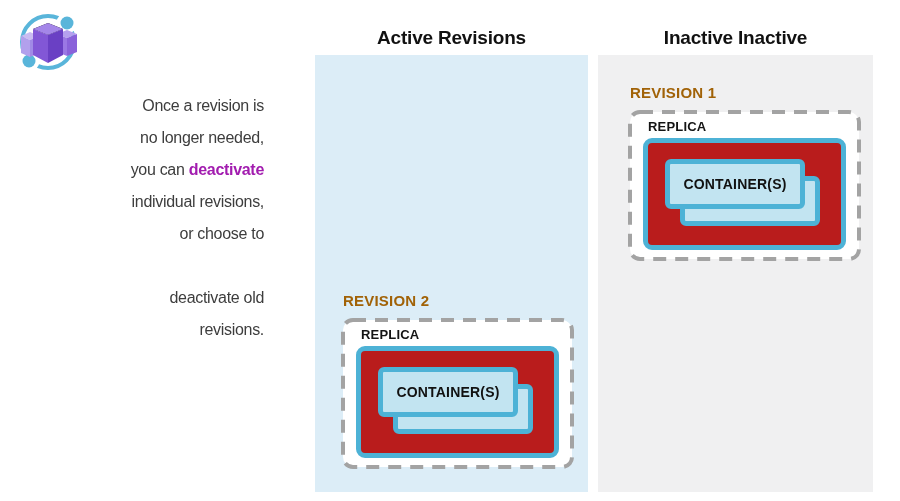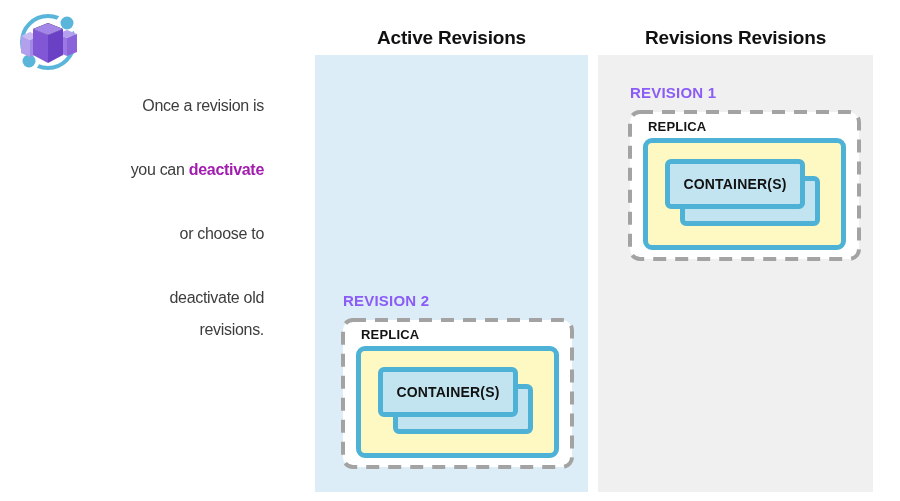--- a/index.html
+++ b/index.html
@@ -37,37 +37,37 @@
   .panel.active   { left: 315px; width: 273px; background: #dcedf7; }
   .panel.inactive { left: 598px; width: 275px; background: #f0f0f1; }
 
   
   .revision-group { position: absolute; width: 233px; height: 177px; }
   .revision-group.rev2 { left: 333px; top: 292px; }
   .revision-group.rev1 { left: 620px; top: 84px; }
 
   .rev-label {
     position: absolute; left: 10px; top: 0;
-    font-size: 15px; font-weight: 700; color: #8b5cf6;
+    font-size: 15px; font-weight: 700; color: #a16207;
     letter-spacing: 0.2px; white-space: nowrap;
   }
 
   .dashed-box { position: absolute; left: 8px; top: 26px; width: 233px; height: 151px; text-align: right; }
   .dashed-box > svg { position: absolute; left: 0; top: 0; }
 
   .replica-label {
     position: absolute; left: 20px; top: 9px;
     font-size: 13px; font-weight: 700; color: #141414;
     letter-spacing: 0.2px;
   }
 
   .replica-rect {
     position: absolute; left: 15px; top: 28px;
     width: 203px; height: 112px;
-    background: #fef9c3;
+    background: #b91c1c;
     border: 5px solid #4db2d6; border-radius: 9px;
   }
 
   .container-box {
     position: absolute; width: 140px; height: 50px;
     background: #c2e4f1;
     border: 5px solid #4db2d6; border-radius: 6px;
   }
   .container-box.back  { left: 32px; top: 33px; }
   .container-box.front {
@@ -101,31 +101,31 @@
 
     <polygon points="21,23 36,17 51,23 36,29" fill="#a castle"></polygon>
     <polygon points="21,23 36,17 51,23 36,29" fill="#a486e8"></polygon>
     <polygon points="21,23 21,49 36,57 36,29" fill="#8257d6"></polygon>
     <polygon points="51,23 51,49 36,57 36,29" fill="#6a40c4"></polygon>
   </svg>
 </div>
 
 <div class="intro">
   <span>Once a revision is</span><br>
-  <br>
+  <span>no longer needed,</span><br>
   <span>you can </span><span class="bold">deactivate</span><br>
-  <br>
+  <span>individual revisions,</span><br>
   <span>or choose to</span><br>
   <br>
   <span>deactivate old</span><br>
   <span>revisions.</span>
 </div>
 
 <div class="col-header active">Active Revisions</div>
-<div class="col-header inactive">Revisions Revisions</div>
+<div class="col-header inactive">Inactive Inactive</div>
 
 <div class="panel active"></div>
 <div class="panel inactive"></div>
 
 <div class="revision-group rev2">
   <div class="rev-label">REVISION 2</div>
   <div class="dashed-box">
     <svg width="233" height="151">
       <rect x="2" y="2" width="229" height="147" rx="10" fill="#ffffff" stroke="#a3a3a3" stroke-width="4" stroke-dasharray="13 9"></rect>
     </svg>

